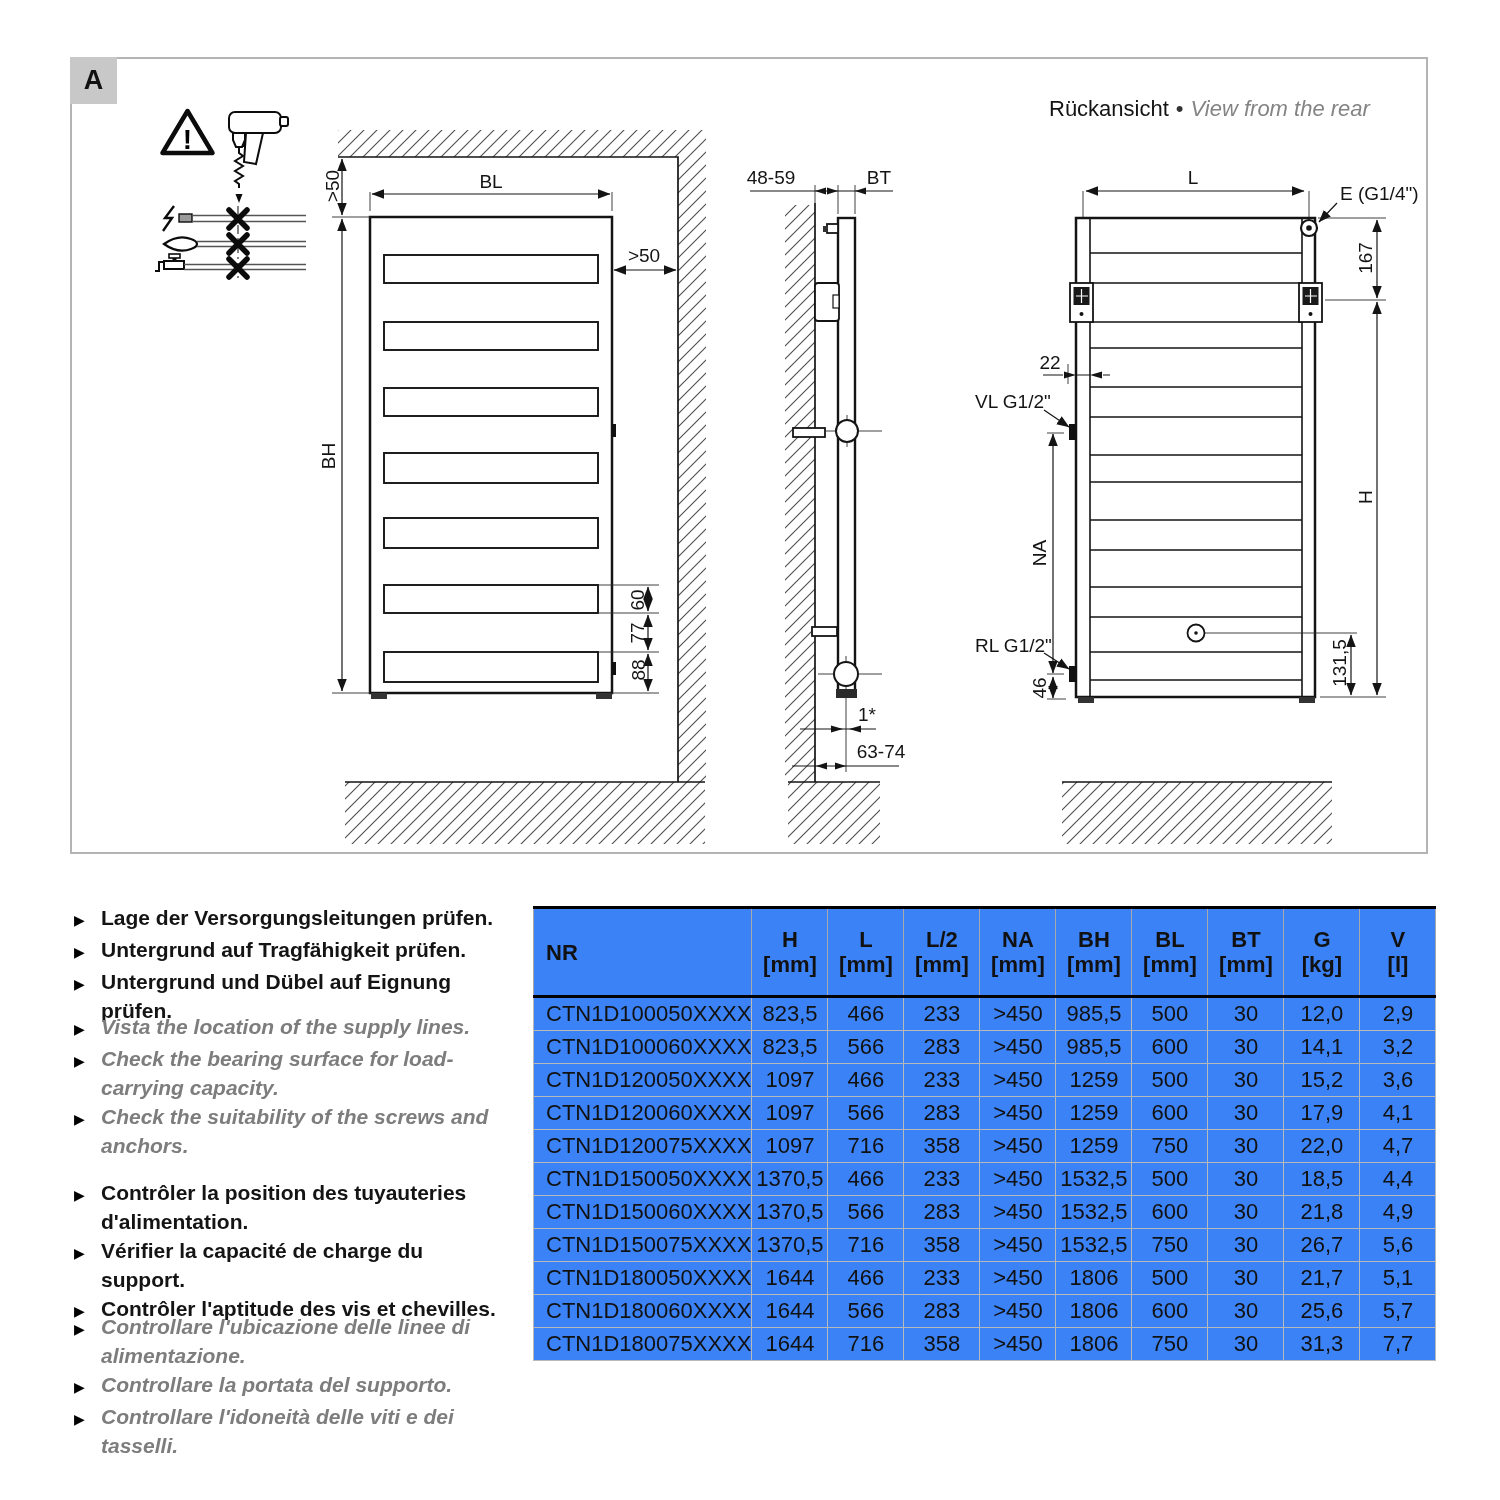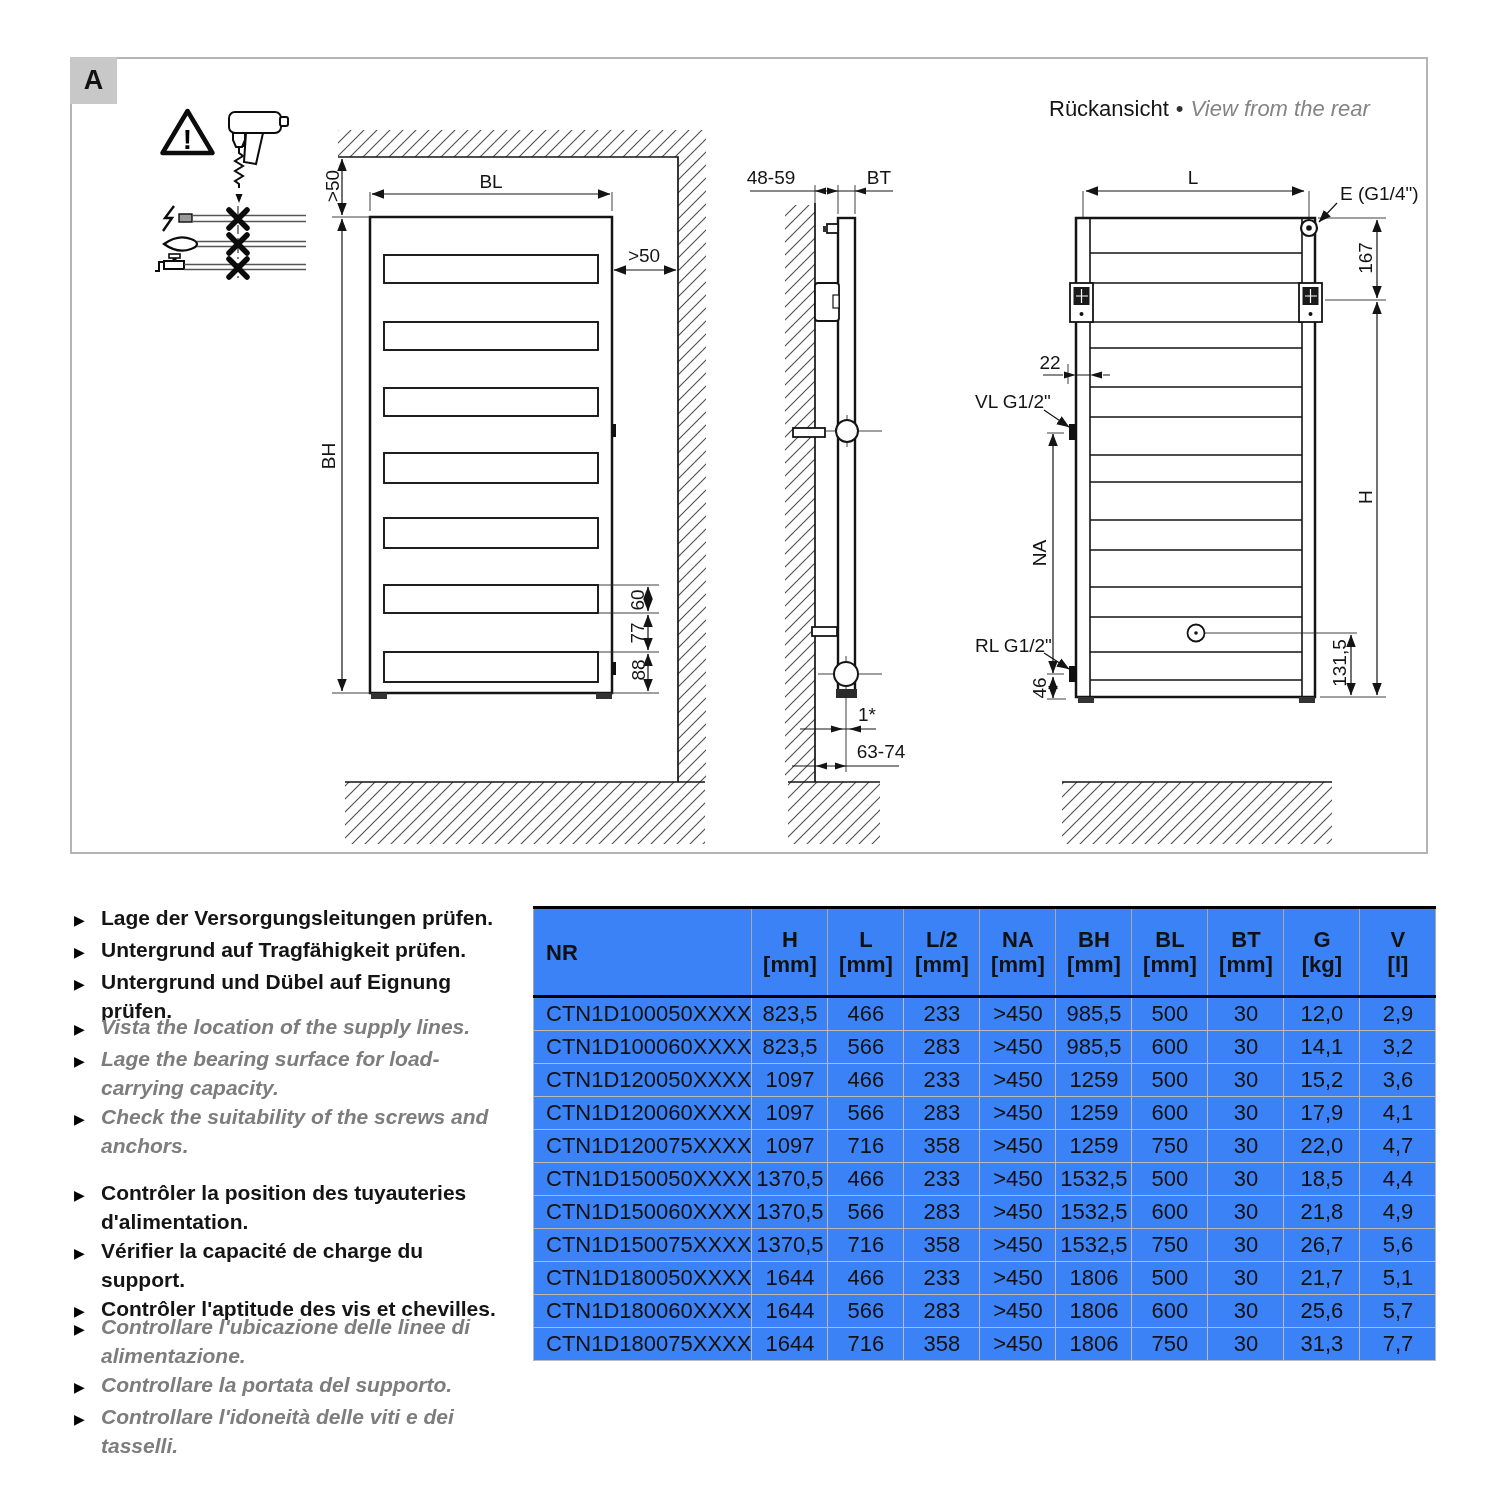--- a/index.html
+++ b/index.html
@@ -250,21 +250,21 @@
     </div>
   </div>
 <div class="ilist alt" style="top:1012px">
 
 <div class="item">
       <span class="bullet">▶</span>
       <span class="txt">Vista the location of the supply lines.</span>
     </div>
     <div class="item">
       <span class="bullet">▶</span>
-      <span class="txt">Lage the bearing surface for load-carrying capacity.</span>
+      <span class="txt">Check the bearing surface for load-carrying capacity.</span>
     </div>
     <div class="item">
       <span class="bullet">▶</span>
       <span class="txt">Check the suitability of the screws and anchors.</span>
     </div>
   </div>
 <div class="ilist" style="top:1178px">
 
 <div class="item">
       <span class="bullet">▶</span>

